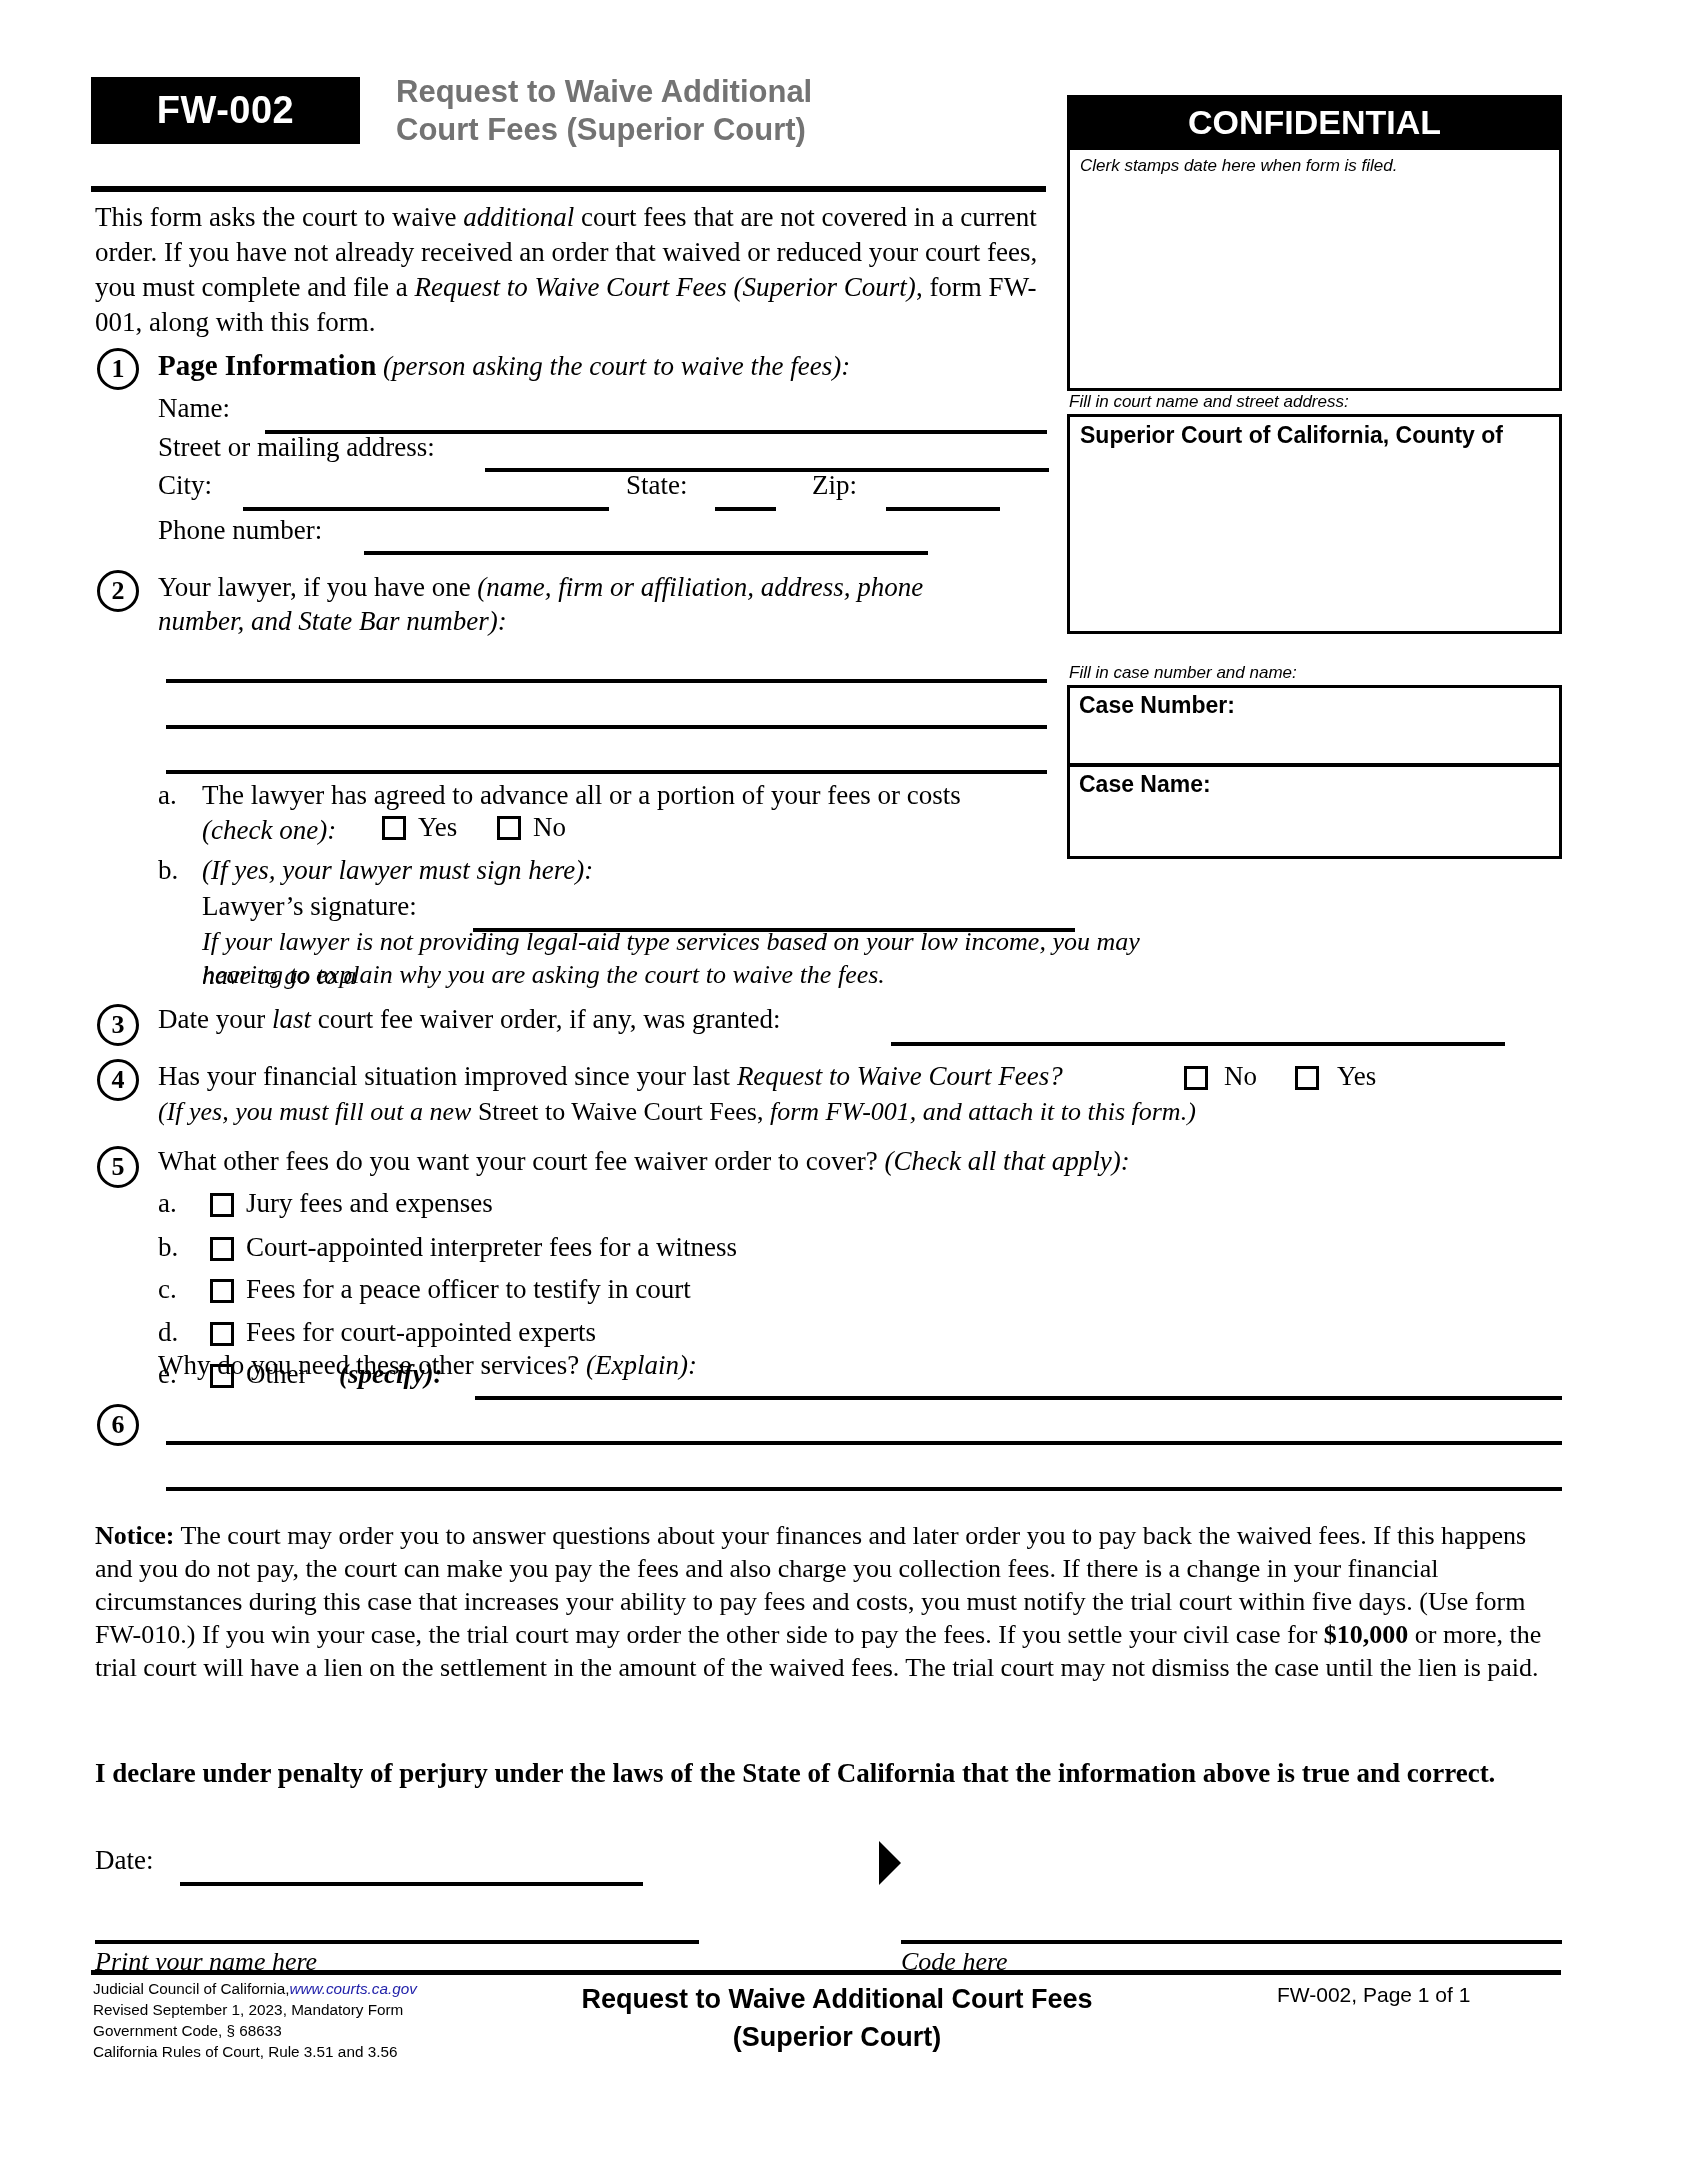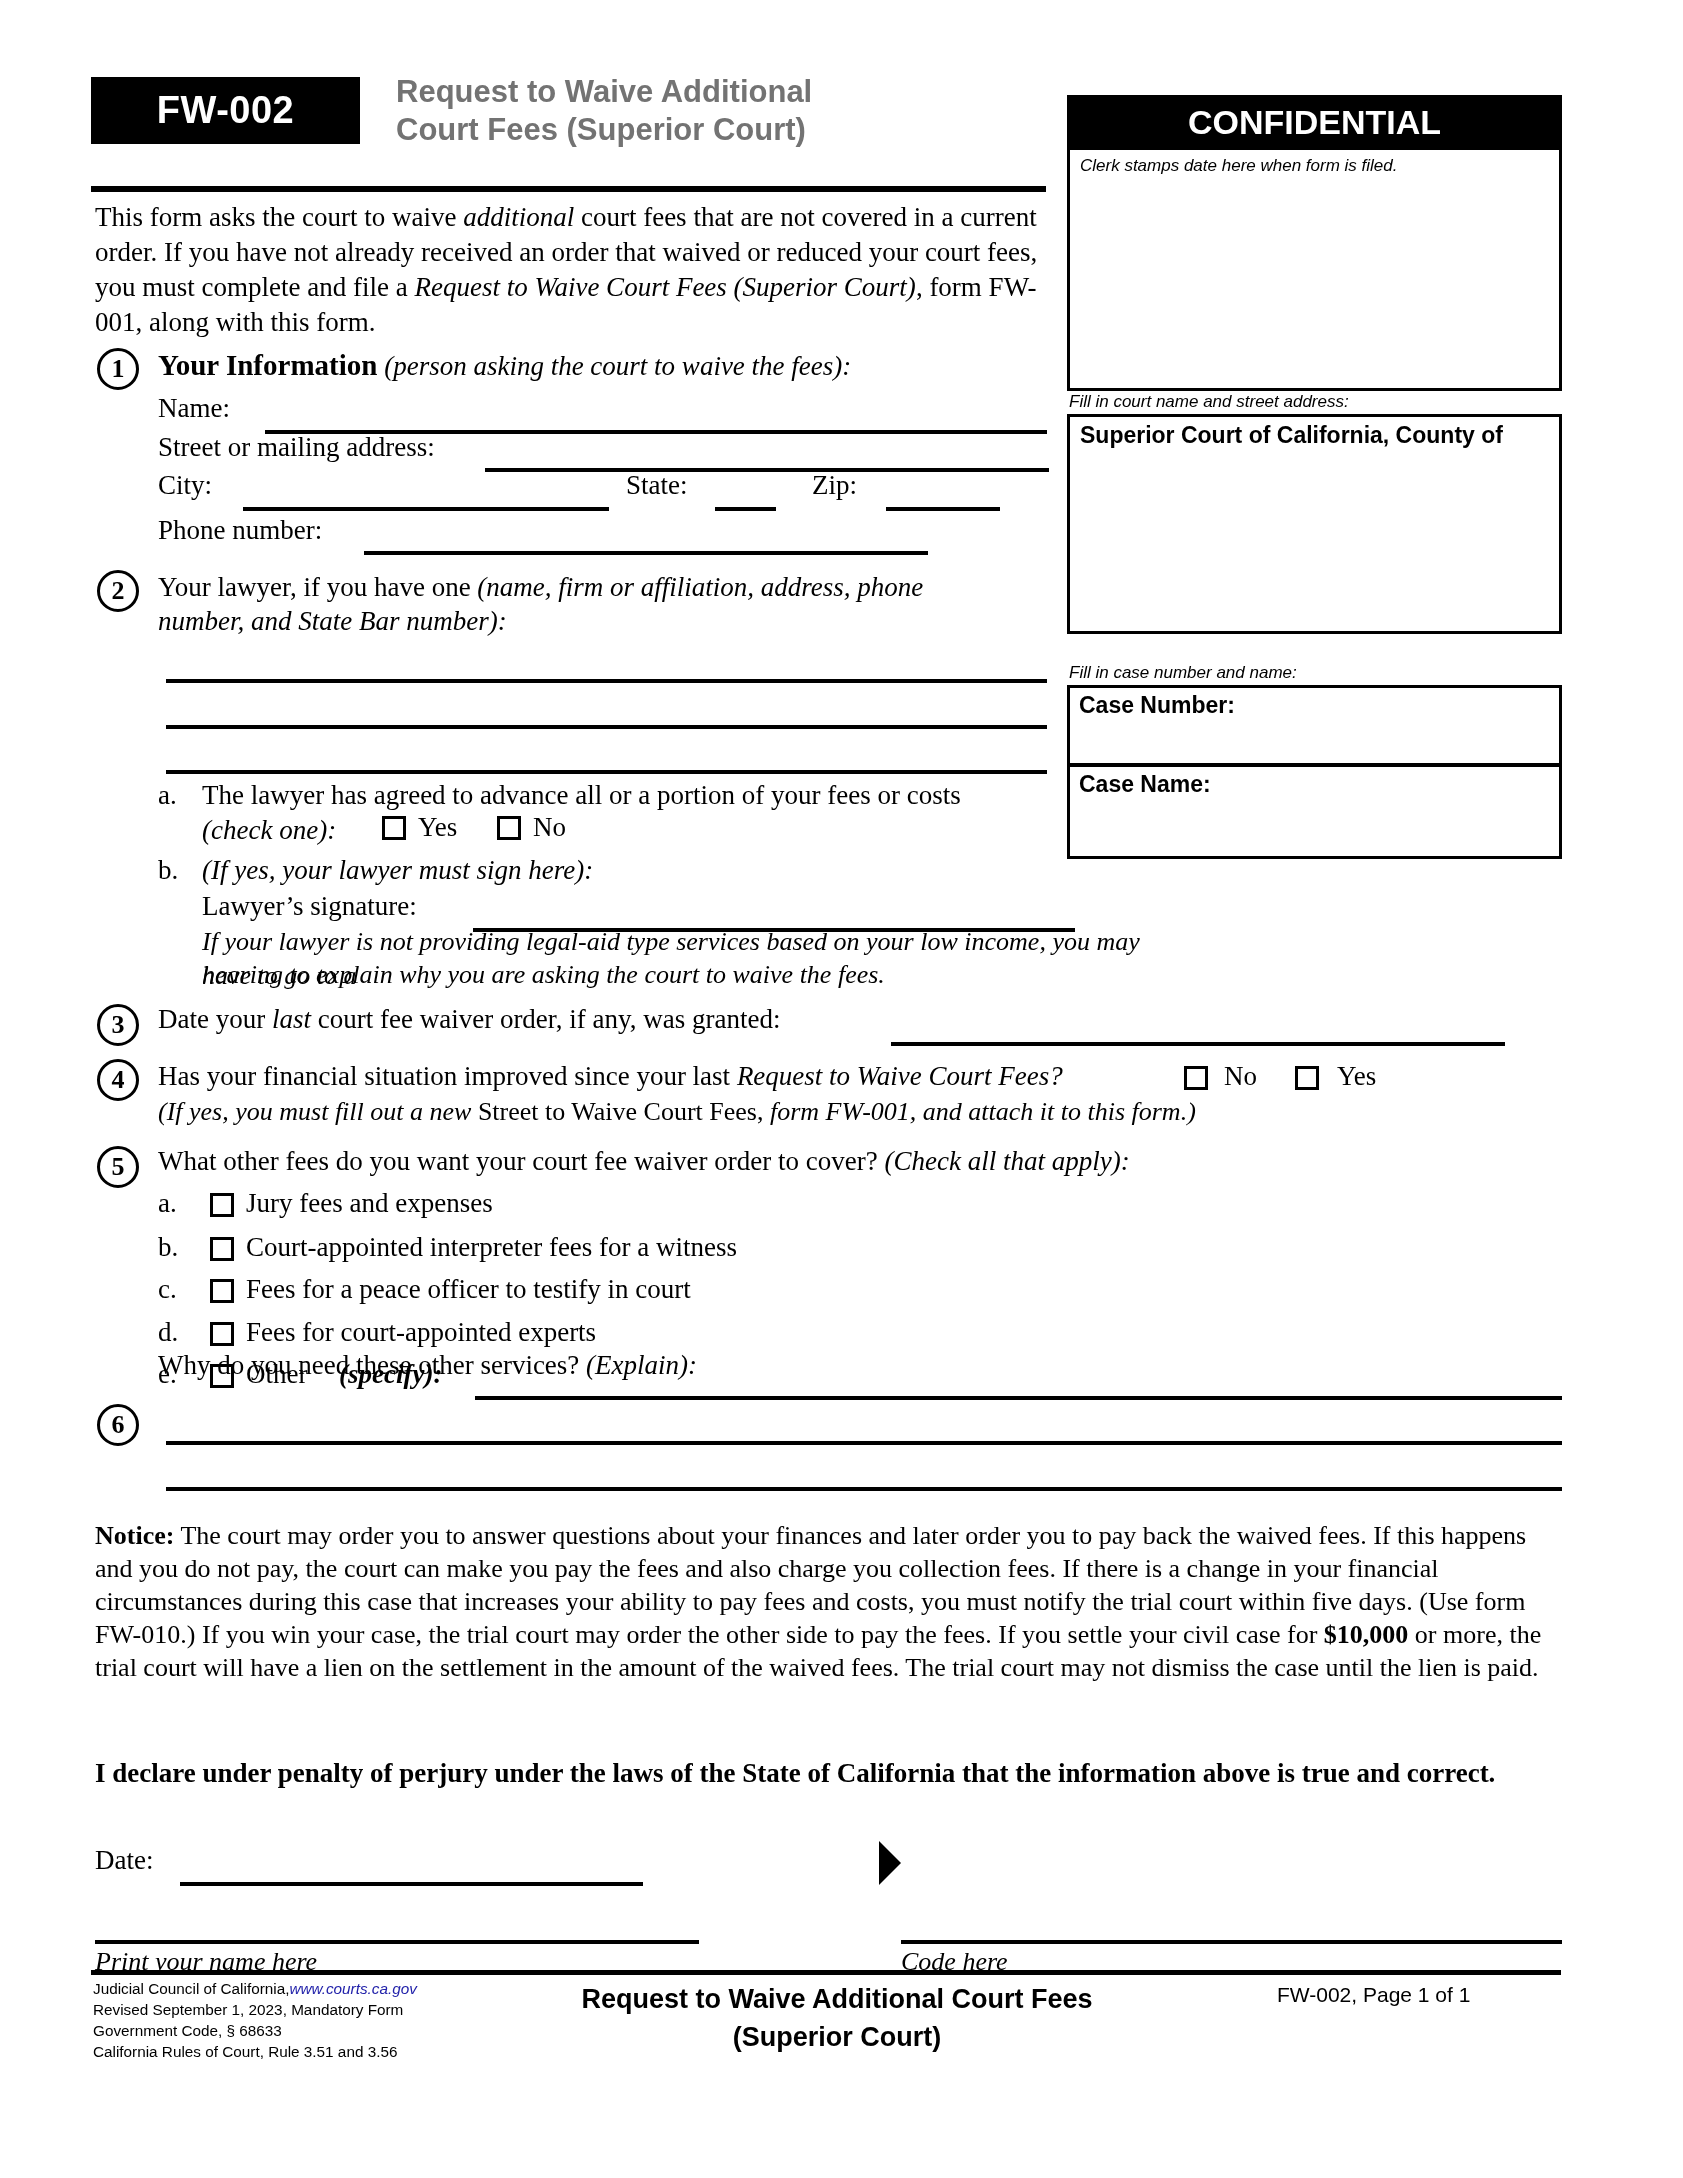--- a/index.html
+++ b/index.html
@@ -275,21 +275,21 @@
   <div class="case-num-box">
     <div class="case-box-text">Case Number:</div>
   </div>
   <div class="case-name-box">
     <div class="case-box-text">Case Name:</div>
   </div>
 
   <div class="intro"><span>This form asks the court to waive </span><span class="ital">additional</span><span> court fees that are not covered in a current order. If you have not already received an order that waived or reduced your court fees, you must complete and file a </span><span class="ital">Request to Waive Court Fees (Superior Court)</span><span>, form FW-001, along with this form.</span></div>
 
   <div class="bubble" style="left:97px; top:348px;">1</div>
-  <div class="txt" style="left:158px; top:348px; width:792px;"><span class="bold" style="font-size:29px;">Your Information</span> <span class="ital">(person asking the court to waive the fees):</span></div>
+  <div class="txt" style="left:158px; top:348px; width:792px;"><span class="bold" style="font-size:29px;">Page Information</span> <span class="ital">(person asking the court to waive the fees):</span></div>
 
   <div class="txt" style="left:158px; top:391px;">Name:</div>
   <div class="line" style="left:265px; top:430px; width:782px;"></div>
 
   <div class="txt" style="left:158px; top:430px;text-align:center;">Street or mailing address:</div>
   <div class="line" style="left:485px; top:468px; width:564px;"></div>
 
   <div class="txt" style="left:158px; top:468px;">City:</div>
   <div class="line" style="left:243px; top:507px; width:366px;"></div>
 

